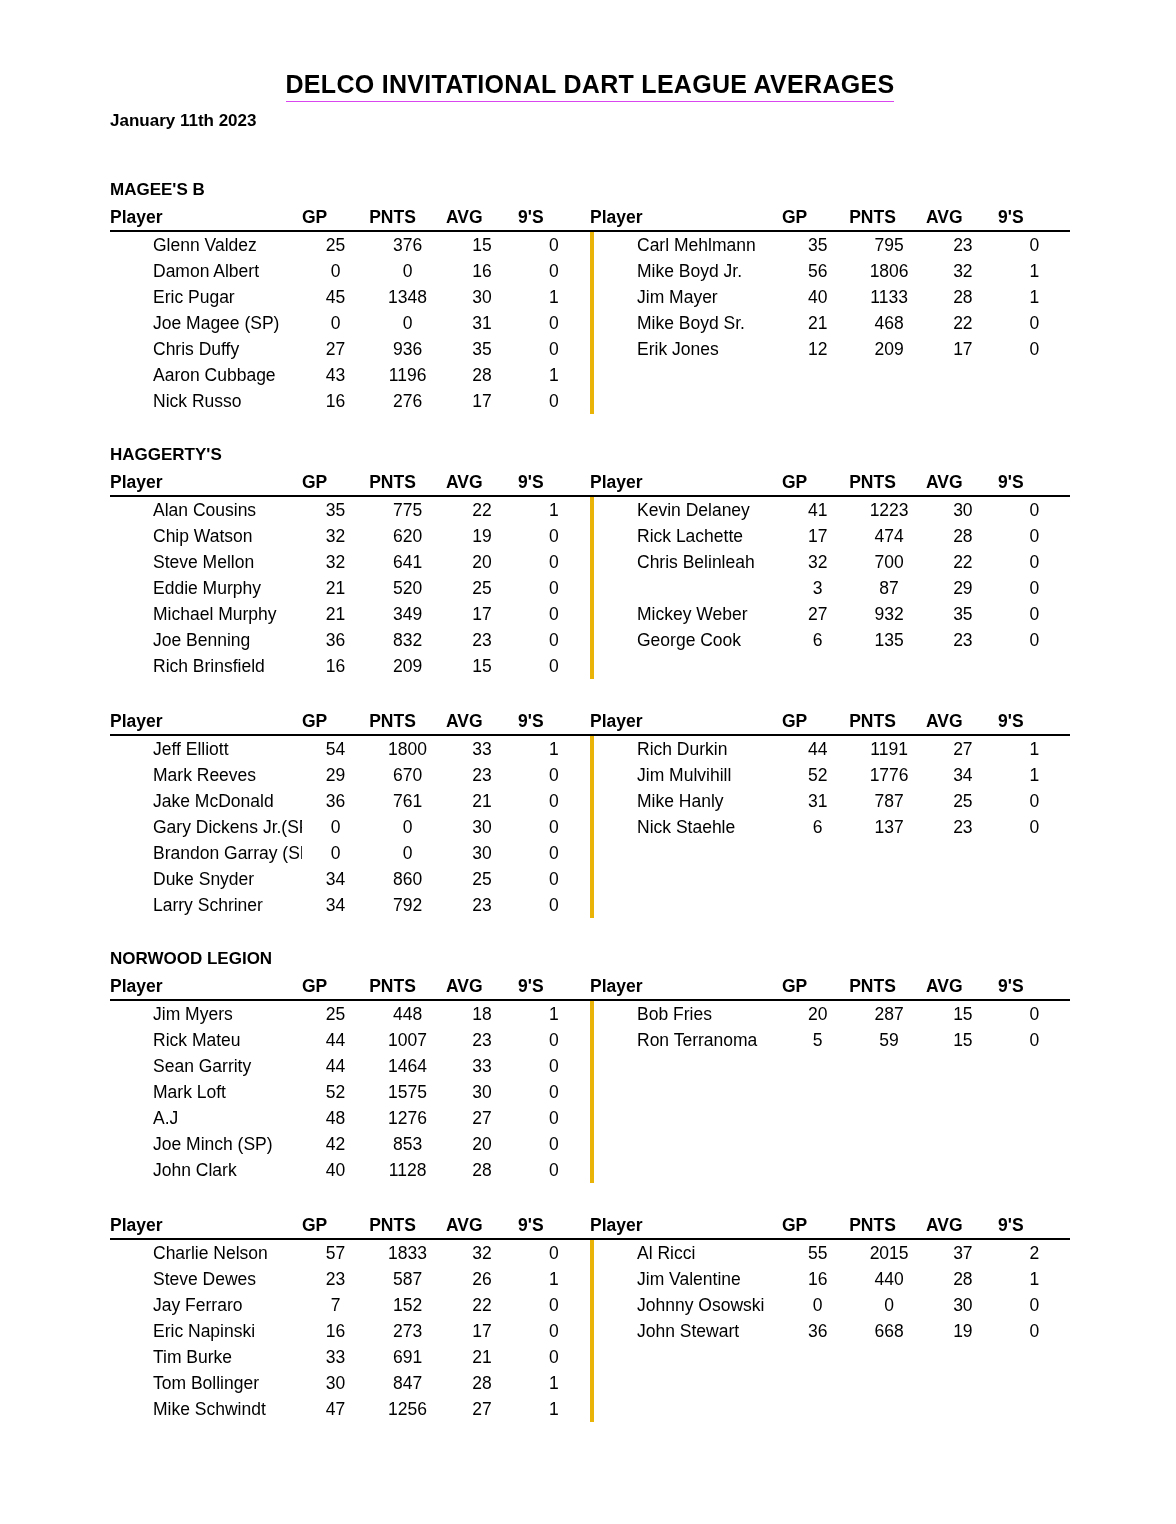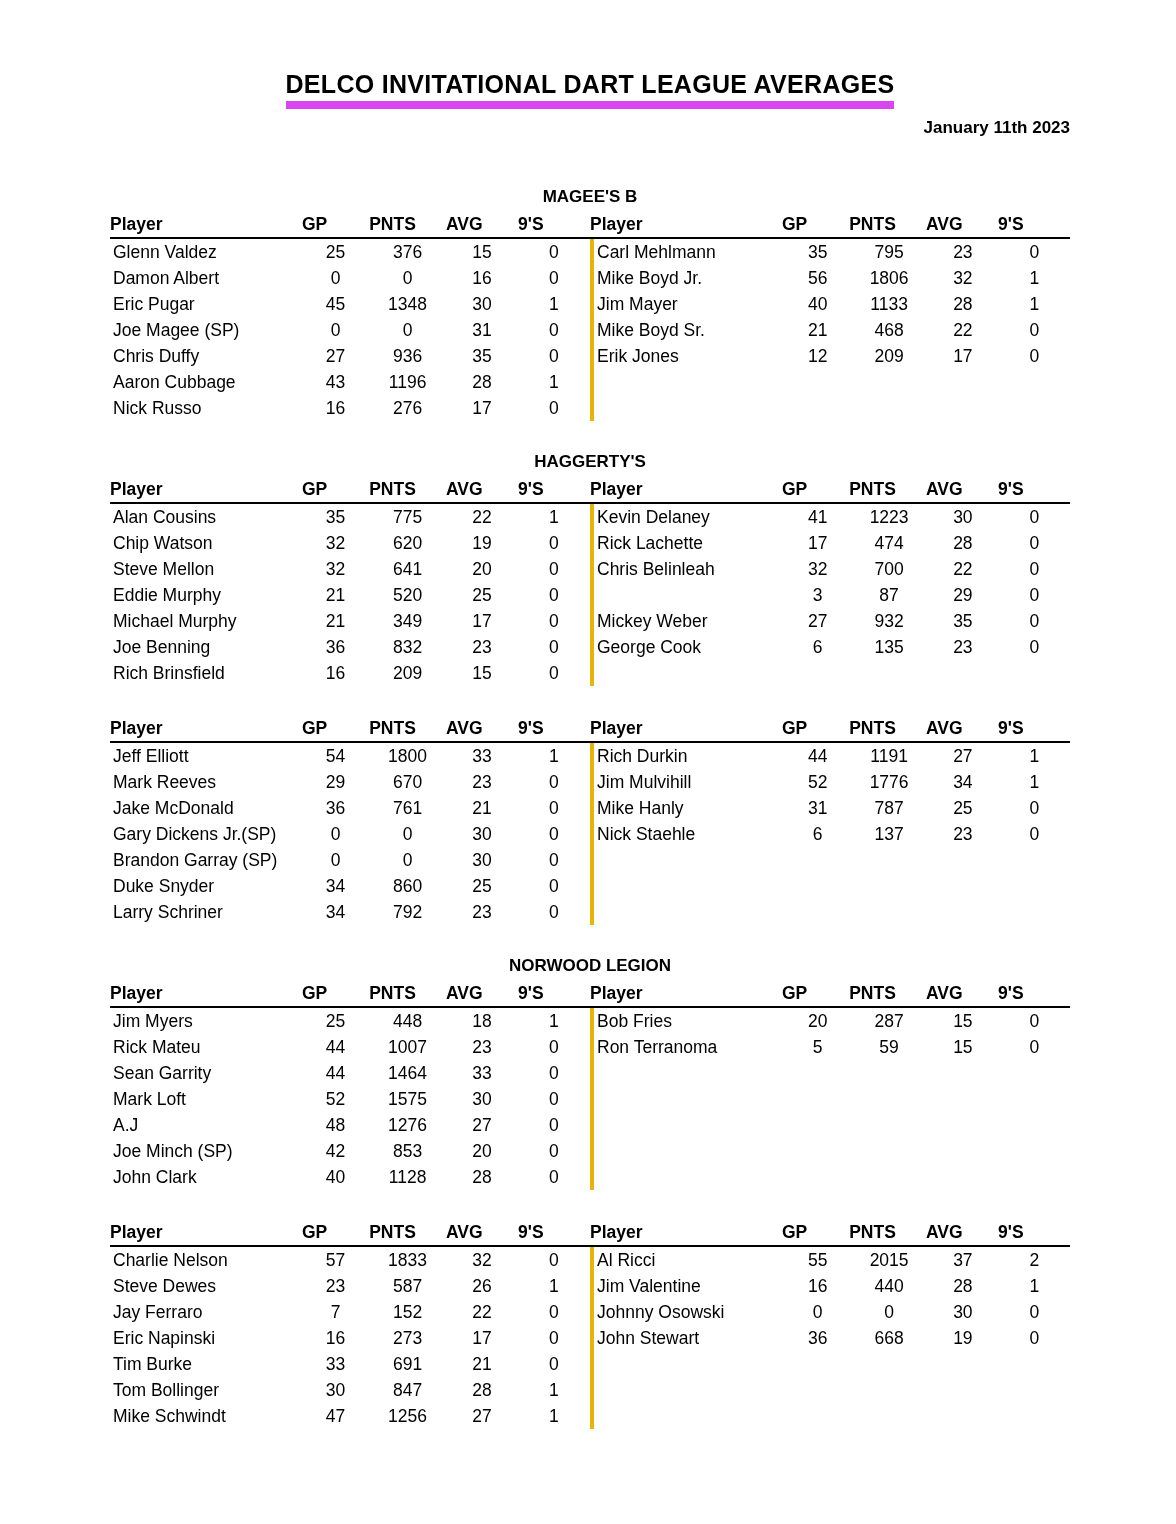--- a/index.html
+++ b/index.html
@@ -12,35 +12,35 @@
     color: #000000;
     background: #ffffff;
     overflow: hidden;
   }
   .title-wrap { text-align: center; }
   .doc-title {
     display: inline-block;
     font-size: 25px;
     font-weight: bold;
     letter-spacing: 0.3px;
-    border-bottom: 8px solid #d946ef;
+    border-bottom: 1px solid #d946ef;
     padding-bottom: 2px;
     margin: 0;
   }
   .doc-date {
-    text-align: right;
+    text-align: left;
     font-weight: bold;
     font-size: 17px;
     margin-top: 9px;
     line-height: 20px;
   }
   .section { margin-top: 31px; }
   #sections > .section:first-child { margin-top: 49px; }
   .section-title {
-    text-align: center;
+    text-align: left;
     font-weight: bold;
     font-size: 17px;
     line-height: 20px;
     margin-bottom: 6px;
   }
   .header-row { display: flex; border-bottom: 2.5px solid #000; }
   .half { width: 50%; box-sizing: border-box; }
   .hgrid, .row {
     display: grid;
     grid-template-columns: 40% 14% 16% 15% 15%;
@@ -48,21 +48,21 @@
   .hcell {
     font-weight: bold;
     font-size: 17.5px;
     line-height: 22px;
     padding-bottom: 2px;
     white-space: nowrap;
   }
   .body-row { display: flex; align-items: stretch; }
   .right-rows { border-left: 4px solid #eab308; }
   .row { height: 26px; line-height: 26px; font-size: 17.5px; }
-  .c-name { text-align: left; padding-left: 3px; white-space: nowrap; overflow: hidden; }
+  .c-name { text-align: left; padding-left: 3px; white-space: nowrap; overflow: hidden; margin-left: 40px; }
   .c-num { text-align: center; white-space: nowrap; }
 </style>
 </head>
 <body>
 
 <div class="page">
   <div class="title-wrap">
     <h1 class="doc-title">DELCO INVITATIONAL DART LEAGUE AVERAGES</h1>
   </div>
   <div class="doc-date">January 11th 2023</div>

